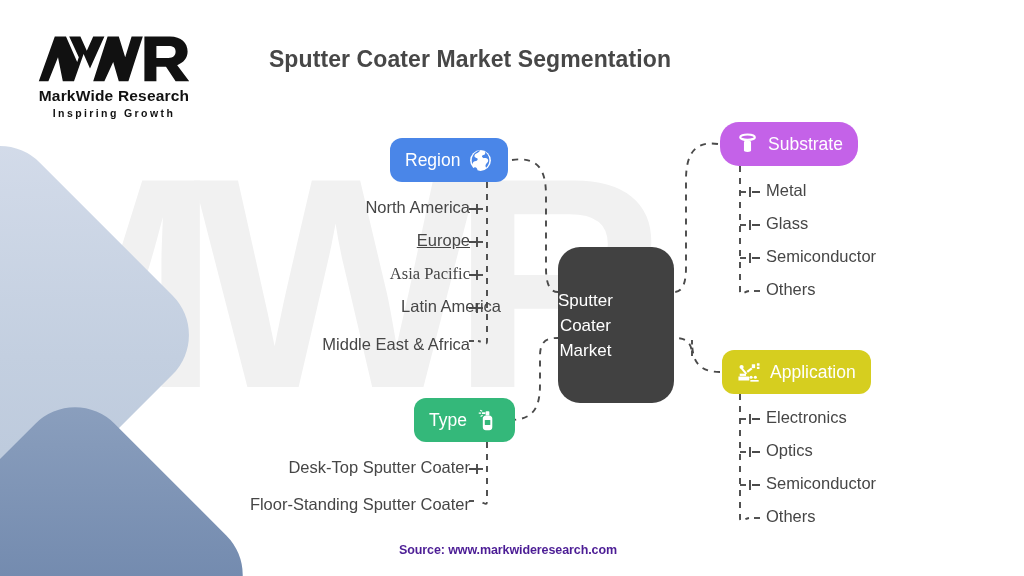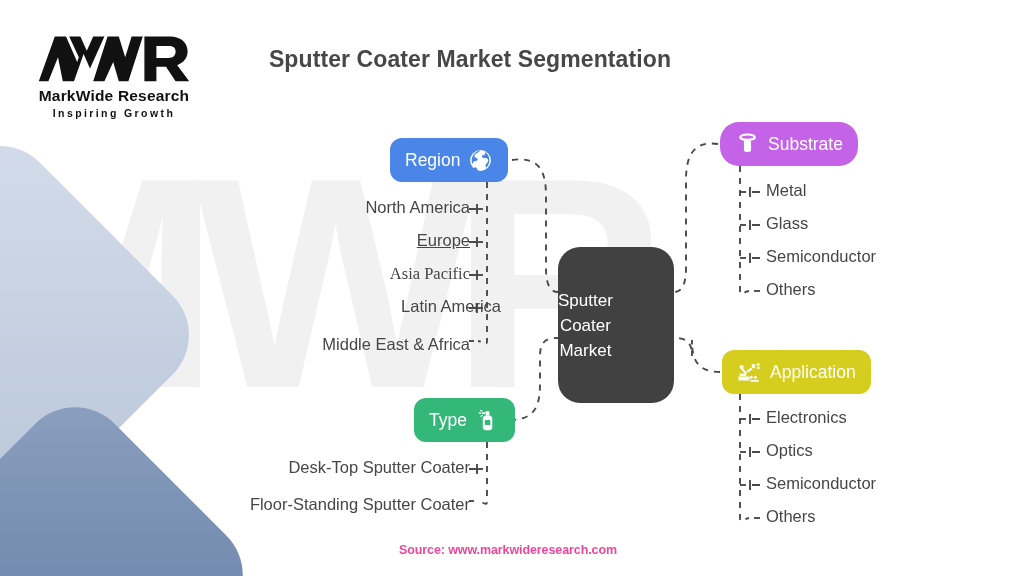--- a/index.html
+++ b/index.html
@@ -71,21 +71,21 @@
   #badge-application{left:722px;top:350px;}
 
   
   .leaf{position:absolute;font-size:16.5px;color:#464646;white-space:nowrap;}
   .leaf-right{text-align:right;transform:translateX(-100%);padding-left:12px;}
   .leaf-left{text-align:left;}
 
   
   #source{
     position:absolute;left:399px;top:543px;
-    font-size:12.5px;font-weight:bold;color:#ec4899;letter-spacing:-.1px;
+    font-size:12.5px;font-weight:bold;color:#4c1d95;letter-spacing:-.1px;
   }
   #disclaimer{
     position:absolute;left:678px;top:551px;
     font-size:11px;color:#2b2b2b;letter-spacing:-.1px;
   }
 </style>
 </head>
 <body>
 
 <div id="canvas">

